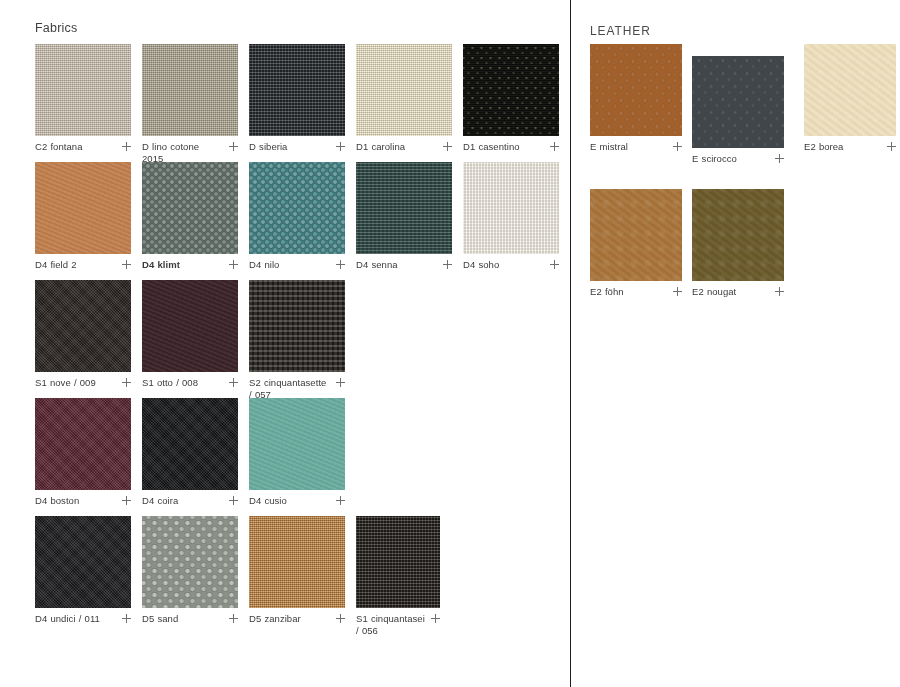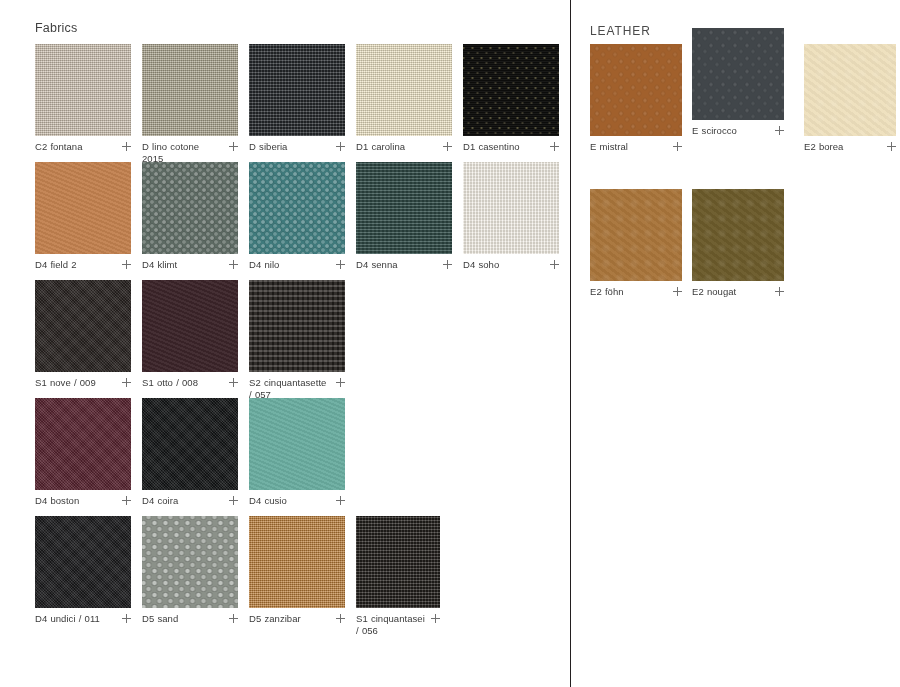--- a/index.html
+++ b/index.html
@@ -237,21 +237,21 @@
         <div class="cell" style="left: 35px; top: 162px; width: 96px;">
           <div class="swatch tex-flat" style="background-color: rgb(194, 129, 79); height: 92px;"></div>
           <div class="caption">
             <span class="caption-label" style="max-width: 78px;">D4 field 2</span>
             <span class="plus" title="+"></span>
           </div>
         </div>
         <div class="cell" style="left: 142px; top: 162px; width: 96px;">
           <div class="swatch tex-bubble" style="background-color: rgb(93, 106, 99); height: 92px;"></div>
           <div class="caption">
-            <span class="caption-label" style="max-width: 78px;">D4 klimt</span>
+            <span class="caption-label" style="max-width: 78px; font-weight: bold;">D4 klimt</span>
             <span class="plus" title="+"></span>
           </div>
         </div>
         <div class="cell" style="left: 249px; top: 162px; width: 96px;">
           <div class="swatch tex-bubble" style="background-color: rgb(63, 122, 124); height: 92px;"></div>
           <div class="caption">
             <span class="caption-label" style="max-width: 78px;">D4 nilo</span>
             <span class="plus" title="+"></span>
           </div>
         </div>
@@ -347,21 +347,21 @@
   <div class="panel-right">
     <div class="section-title leather">LEATHER</div>
     <div class="grid" id="leather-grid">
         <div class="cell leathercell" style="left: 19px; top: 44px; width: 92px;">
           <div class="swatch tex-leather" style="background-color: rgb(161, 96, 44); height: 92px;"></div>
           <div class="caption">
             <span class="caption-label" style="max-width: 76px;">E mistral</span>
             <span class="plus" title="+"></span>
           </div>
         </div>
-        <div class="cell leathercell" style="left: 121px; top: 28px; width: 92px;">
+        <div class="cell leathercell" style="left: 121px; top: 56px; width: 92px;">
           <div class="swatch tex-leather" style="background-color: rgb(65, 70, 74); height: 92px;"></div>
           <div class="caption">
             <span class="caption-label" style="max-width: 76px;">E scirocco</span>
             <span class="plus" title="+"></span>
           </div>
         </div>
         <div class="cell leathercell" style="left: 233px; top: 44px; width: 92px;">
           <div class="swatch tex-leather-smooth" style="background-color: rgb(238, 224, 189); height: 92px;"></div>
           <div class="caption">
             <span class="caption-label" style="max-width: 76px;">E2 borea</span>

